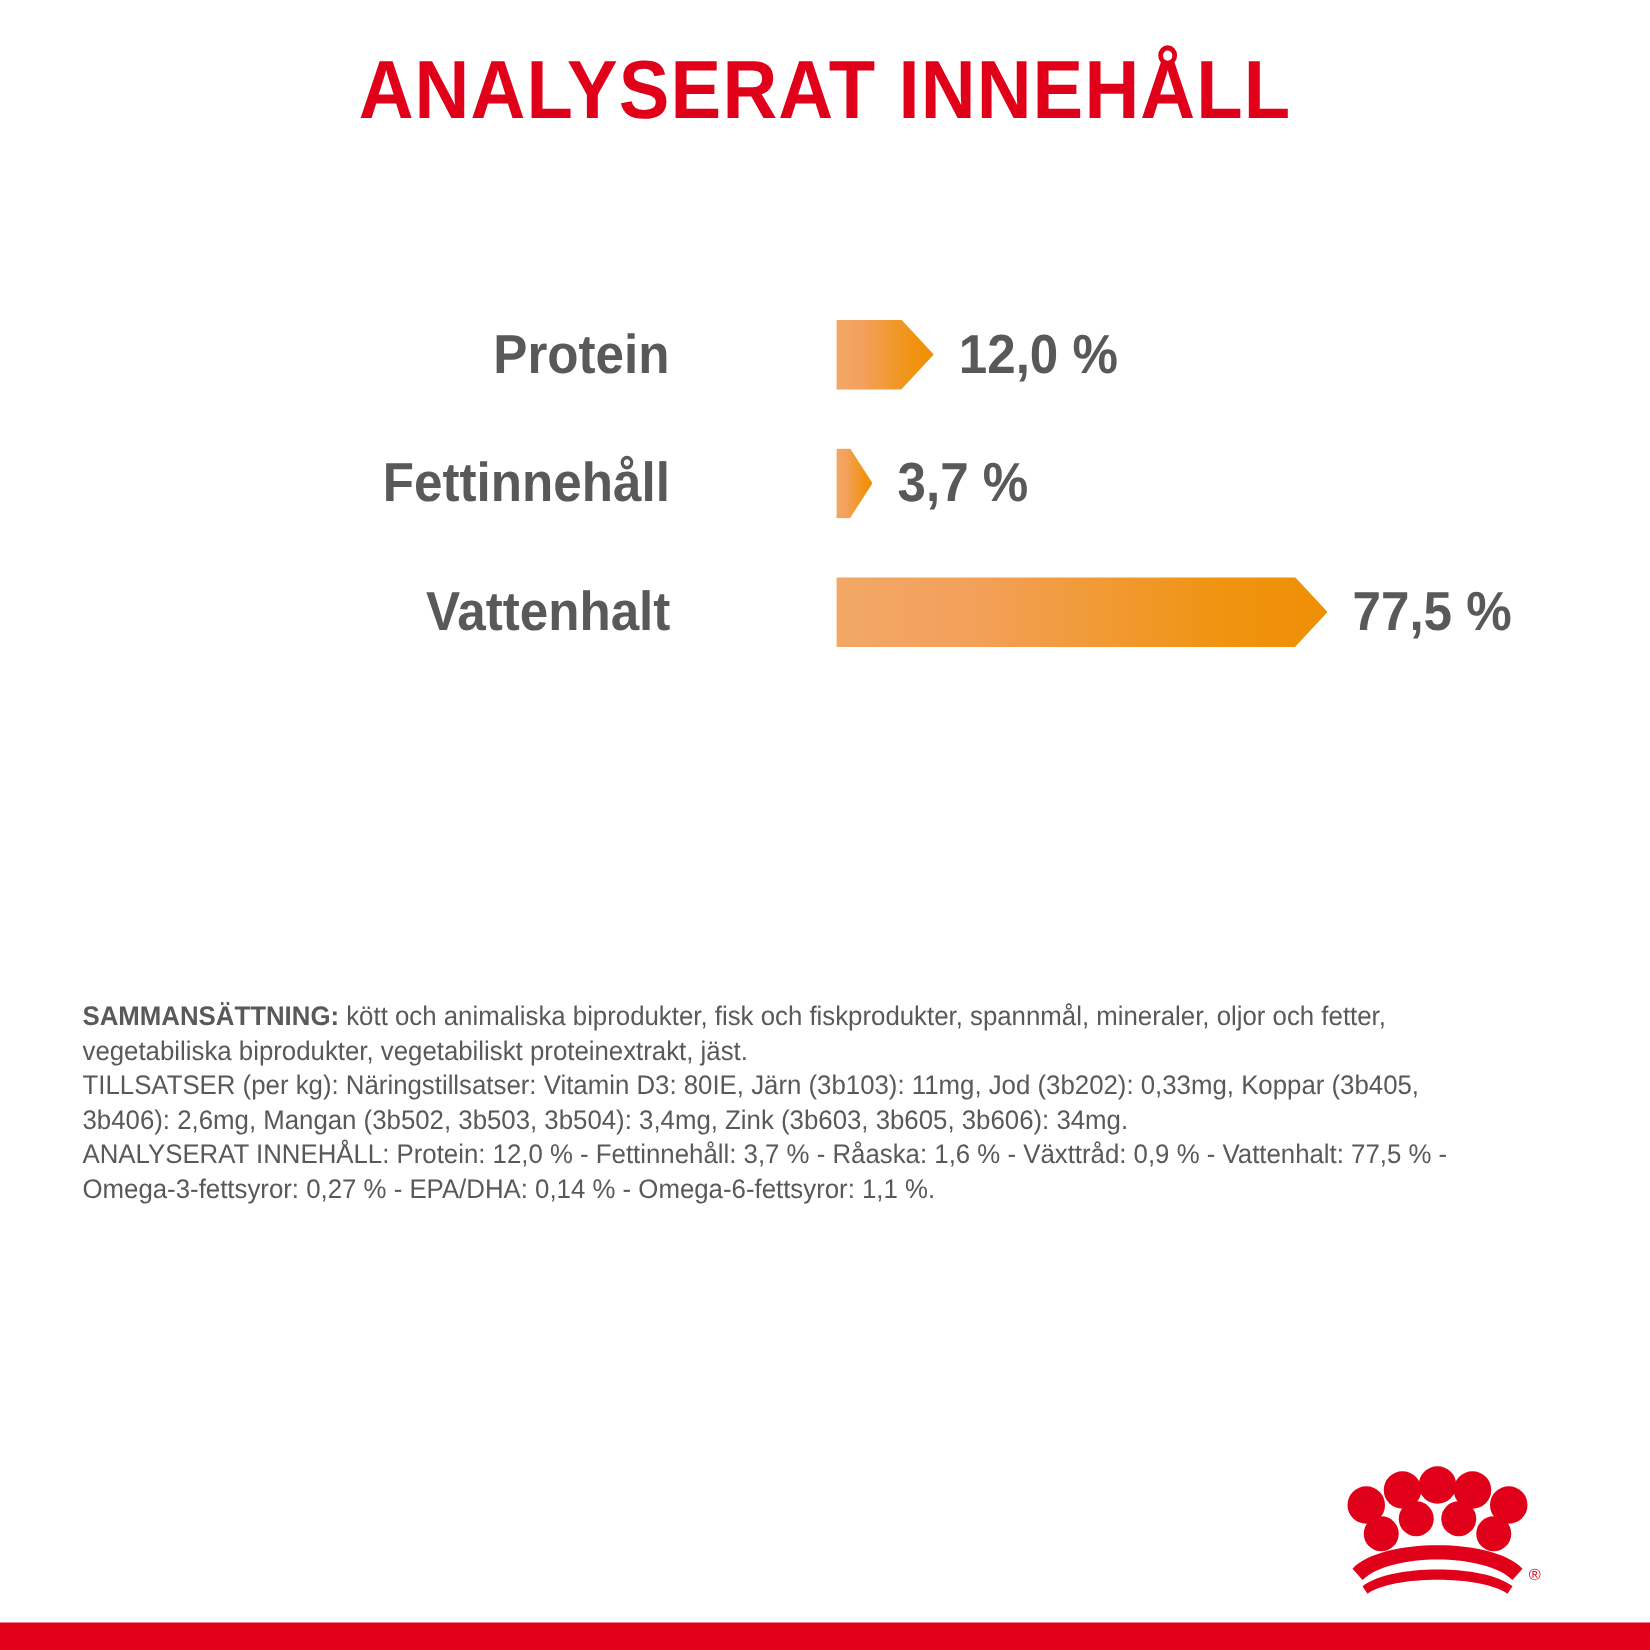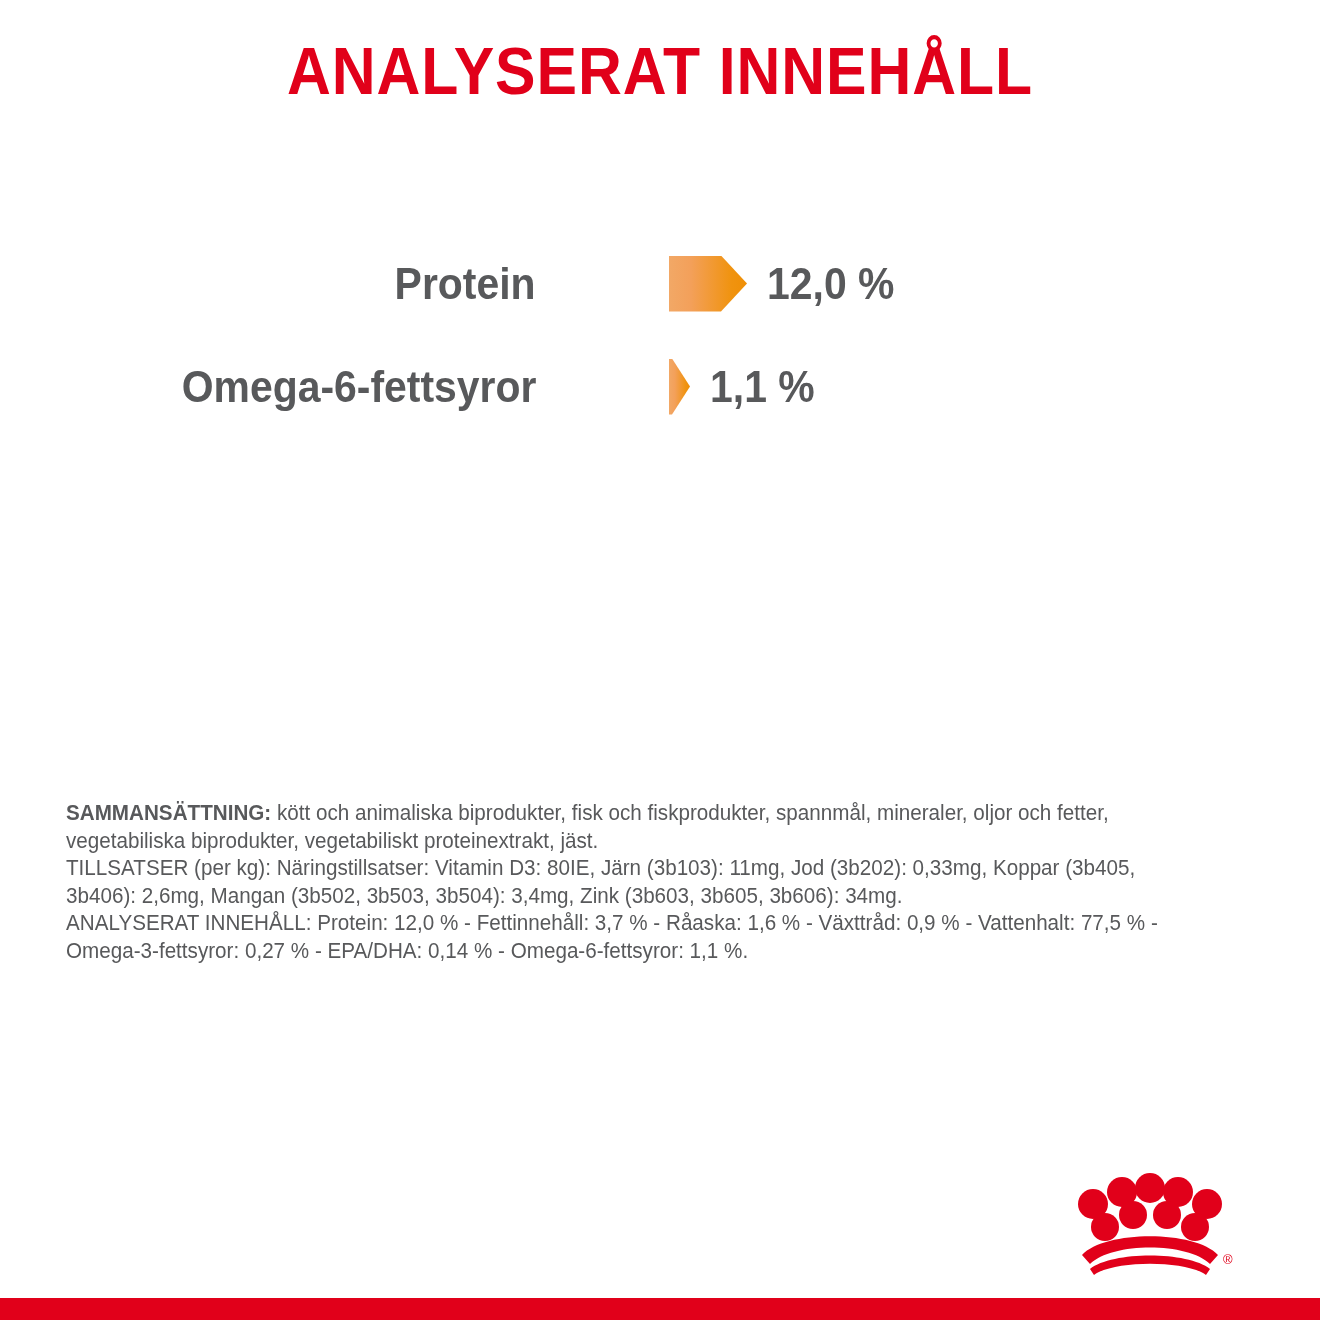--- a/index.html
+++ b/index.html
@@ -123,25 +123,32 @@
 <div class="nutrients">
 
 <div class="row">
       <div class="nut-label">Protein</div>
       <div class="bar-wrap">
         <div class="bar" style="width: 78px;"></div>
       </div>
       <div class="nut-value" style="left: 755px;">12,0 %</div>
     </div>
     <div class="row">
-      <div class="nut-label">Omega-6-fettsyror</div>
+      <div class="nut-label">Fettinnehåll</div>
       <div class="bar-wrap">
-        <div class="bar small" style="width: 21px;"></div>
+        <div class="bar small" style="width: 29px;"></div>
       </div>
-      <div class="nut-value" style="left: 698px;">1,1 %</div>
+      <div class="nut-value" style="left: 706px;">3,7 %</div>
+    </div>
+    <div class="row">
+      <div class="nut-label">Vattenhalt</div>
+      <div class="bar-wrap">
+        <div class="bar" style="width: 393px;"></div>
+      </div>
+      <div class="nut-value" style="left: 1070px;">77,5 %</div>
     </div>
   </div>
 
 <div class="comp">
   <p><b>SAMMANSÄTTNING:</b><span> kött och animaliska biprodukter, fisk och fiskprodukter, spannmål, mineraler, oljor och fetter, vegetabiliska biprodukter, vegetabiliskt proteinextrakt, jäst.</span></p>
   <p>TILLSATSER (per kg): Näringstillsatser: Vitamin D3: 80IE, Järn (3b103): 11mg, Jod (3b202): 0,33mg, Koppar (3b405, 3b406): 2,6mg, Mangan (3b502, 3b503, 3b504): 3,4mg, Zink (3b603, 3b605, 3b606): 34mg.</p>
   <p>ANALYSERAT INNEHÅLL: Protein: 12,0 % - Fettinnehåll: 3,7 % - Råaska: 1,6 % - Växttråd: 0,9 % - Vattenhalt: 77,5 % - Omega-3-fettsyror: 0,27 % - EPA/DHA: 0,14 % - Omega-6-fettsyror: 1,1 %.</p>
 </div>
 
 <div class="logo">

